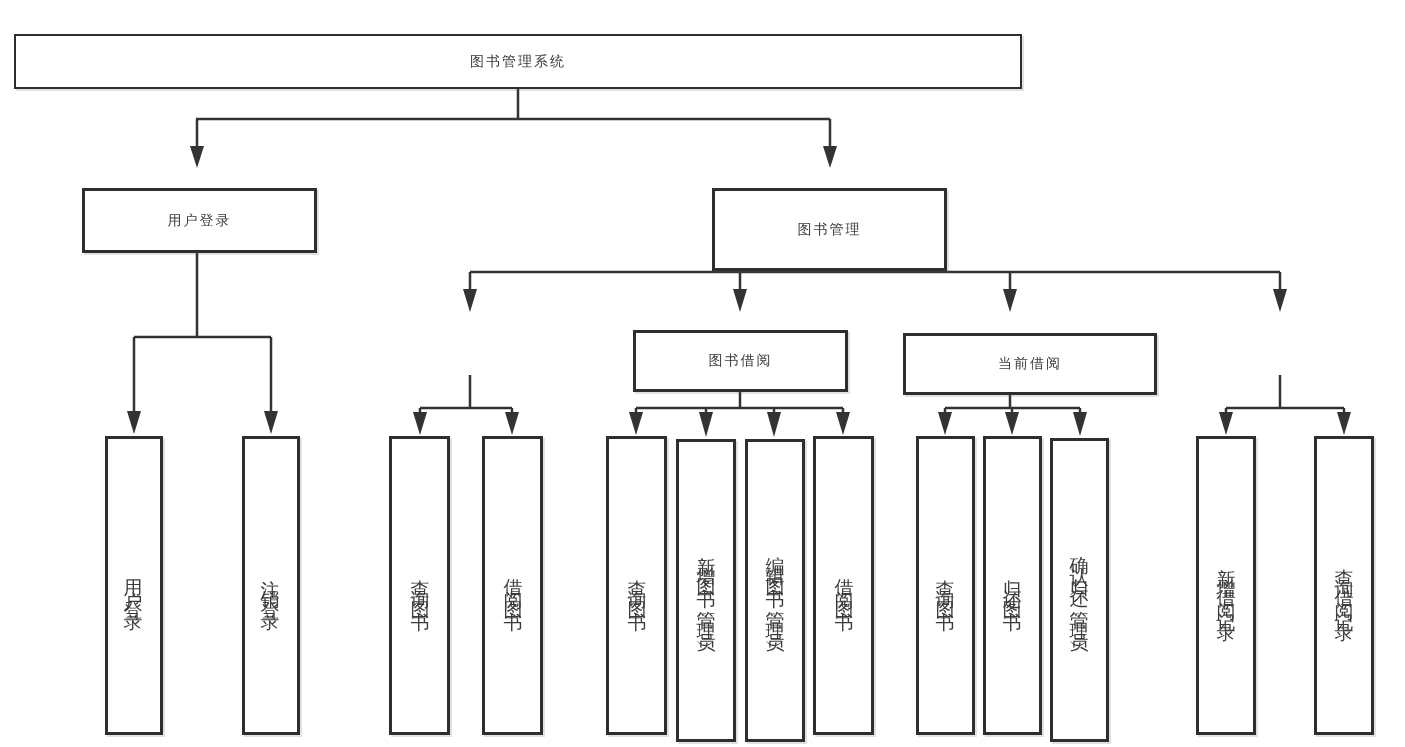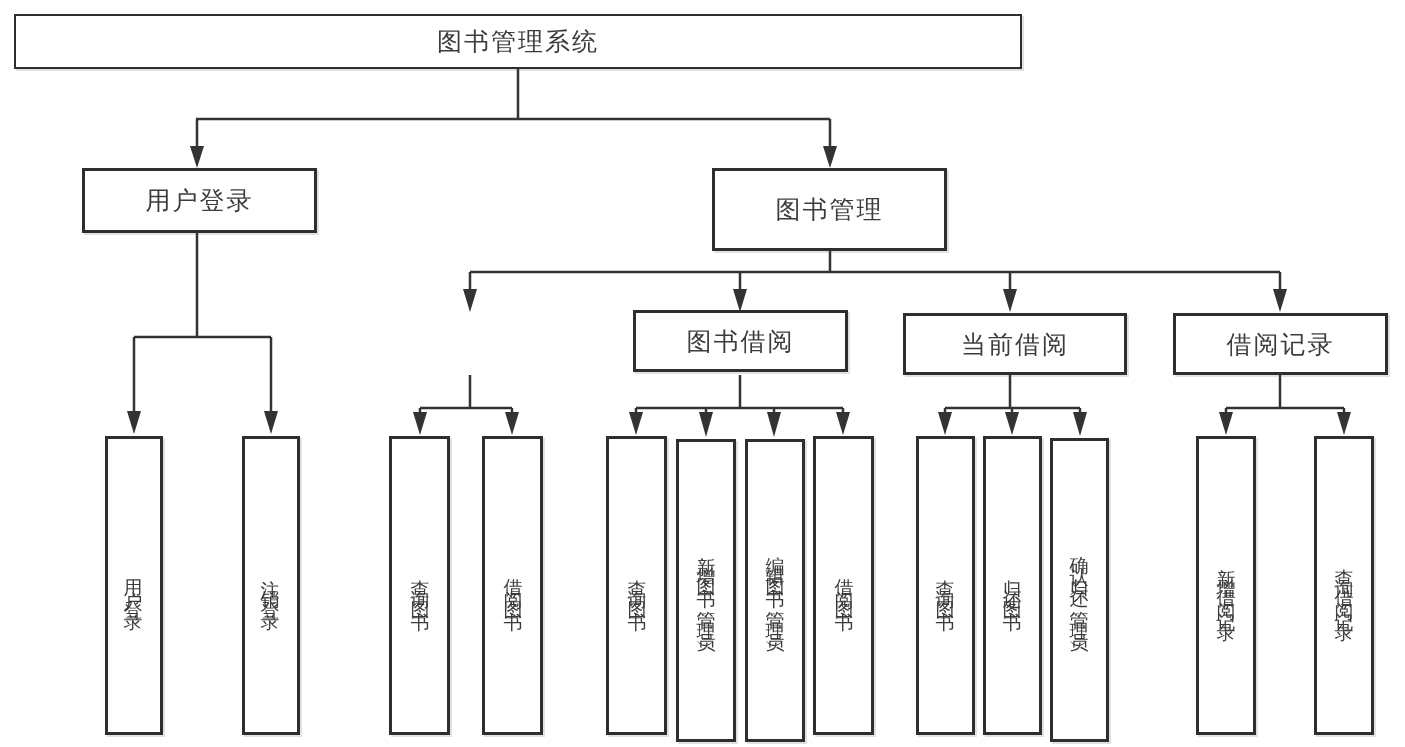--- a/index.html
+++ b/index.html
@@ -27,22 +27,23 @@
     border: 3px solid #2e2e2e;
     box-sizing: border-box;
     color: #3c3c3c;
     z-index: 2;
     box-shadow: 2px 2px 0 rgba(90,90,90,0.18);
   }
   .hnode {
     display: flex;
     align-items: center;
     justify-content: center;
-    font-size: 25px;
+    font-size: 14px;
     letter-spacing: 2px;
+    margin-top: 20px;
   }
   .hnode.root {
     border-width: 2px;
   }
   .vnode {
     writing-mode: vertical-rl;
     text-orientation: mixed;
     text-align: center;
     font-size: 19px;
     letter-spacing: 11px;
@@ -138,25 +139,22 @@
   <div class="node hnode" style="left:82px;top:168px;width:235px;height:65px">
     <span>用户登录</span>
   </div>
   <div class="node hnode" style="left:712px;top:168px;width:235px;height:83px">
     <span>图书管理</span>
   </div>
 
   <div class="node hnode" style="left:633px;top:310px;width:215px;height:62px">
     <span>图书借阅</span>
   </div>
-  <div class="node hnode" style="left:903px;top:313px;width:224px;height:62px">
+  <div class="node hnode" style="left:903px;top:313px;width:254px;height:62px">
     <span>当前借阅</span>
-  </div>
-  <div class="node hnode" style="left:1173px;top:313px;width:215px;height:62px">
-    <span>借阅记录</span>
   </div>
 
   <div class="node vnode" style="left:105px;top:436px;width:58px;height:299px">用户登录</div>
   <div class="node vnode" style="left:242px;top:436px;width:58px;height:299px">注销登录</div>
 
   <div class="node vnode" style="left:389px;top:436px;width:61px;height:299px">查询图书</div>
   <div class="node vnode" style="left:482px;top:436px;width:61px;height:299px">借阅图书</div>
 
   <div class="node vnode" style="left:606px;top:436px;width:61px;height:299px">查询图书</div>
   <div class="node vnode" style="left:676px;top:439px;width:60px;height:303px">新增图书（管理员）</div>

